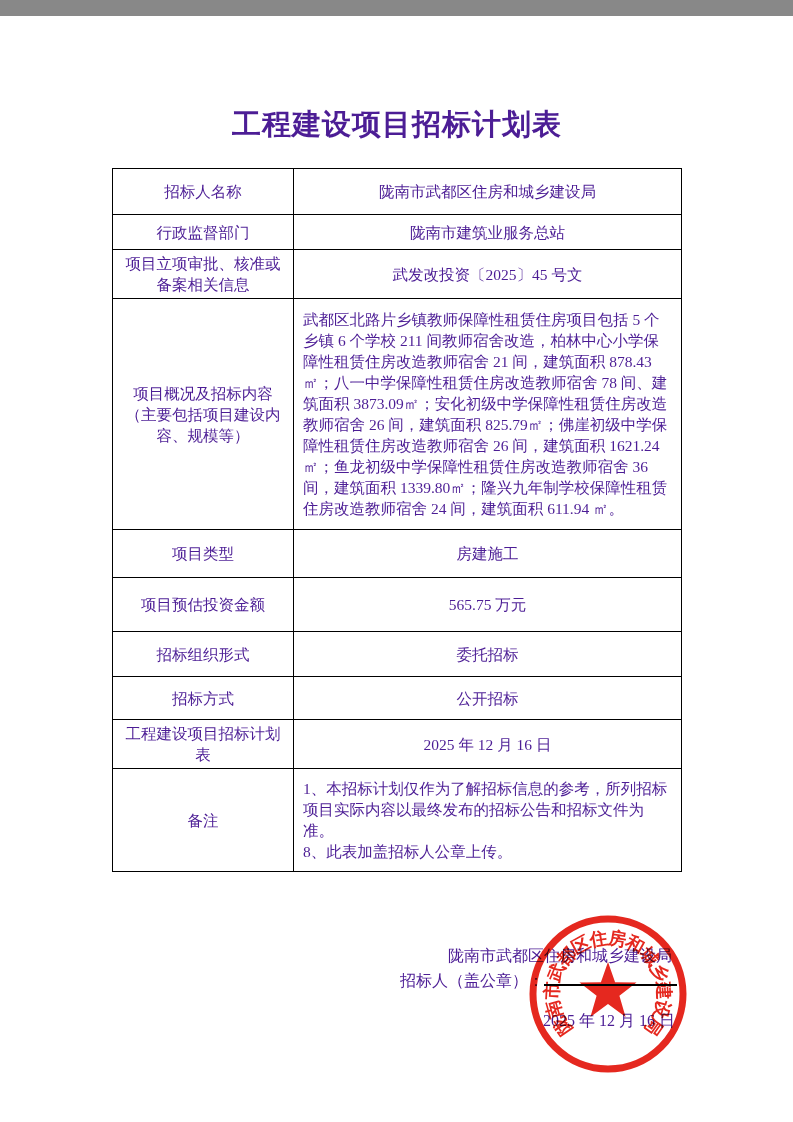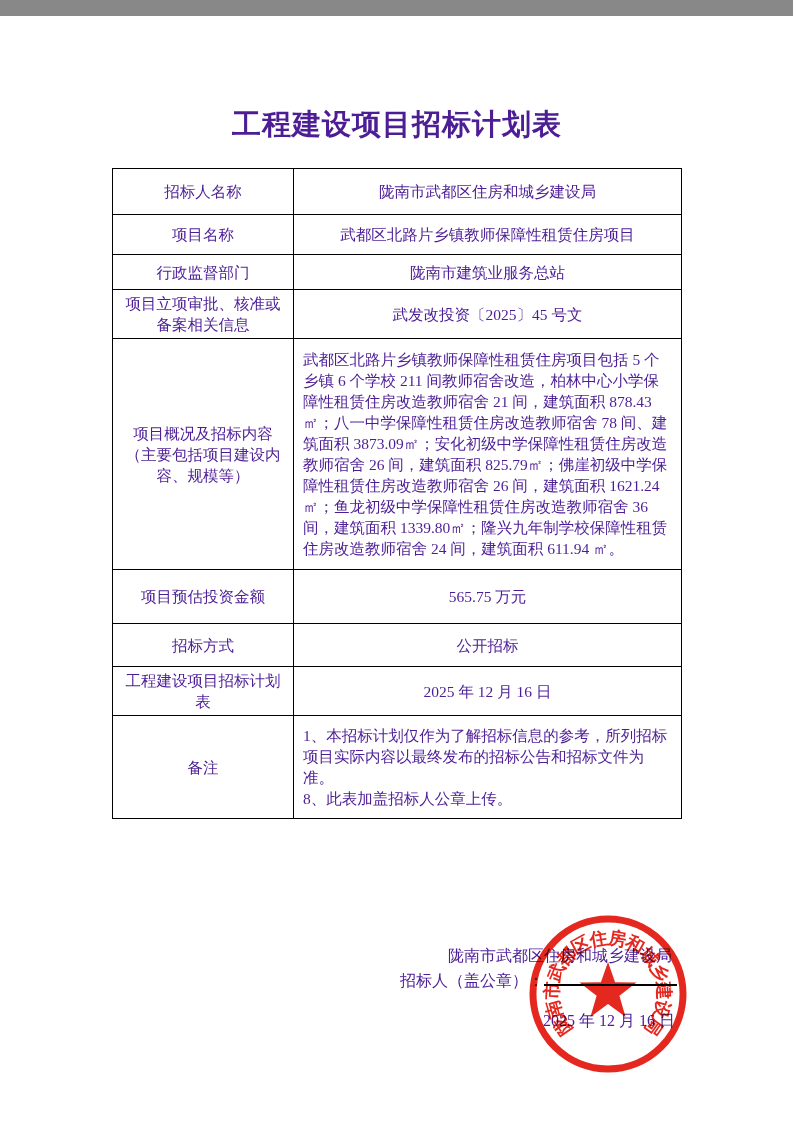--- a/index.html
+++ b/index.html
@@ -87,39 +87,43 @@
 <div class="page">
 
   <h1 class="title">工程建设项目招标计划表</h1>
 
   <table class="doc">
     <tbody>
       <tr style="height:46px">
         <td class="lbl">招标人名称</td>
         <td class="val">陇南市武都区住房和城乡建设局</td>
       </tr>
-      <tr style="height:40px">
-        <td class="lbl">项目名称</td>
-        <td class="val">武都区北路片乡镇教师保障性租赁住房项目</td>
-      </tr>
       <tr style="height:35px">
         <td class="lbl">行政监督部门</td>
         <td class="val">陇南市建筑业服务总站</td>
       </tr>
       <tr style="height:46px">
         <td class="lbl">项目立项审批、核准或备案相关信息</td>
         <td class="val">武发改投资〔2025〕45 号文</td>
       </tr>
       <tr style="height:231px">
         <td class="lbl">项目概况及招标内容（主要包括项目建设内容、规模等）</td>
         <td class="val left">武都区北路片乡镇教师保障性租赁住房项目包括 5 个乡镇 6 个学校 211 间教师宿舍改造，柏林中心小学保障性租赁住房改造教师宿舍 21 间，建筑面积 878.43㎡；八一中学保障性租赁住房改造教师宿舍 78 间、建筑面积 3873.09㎡；安化初级中学保障性租赁住房改造教师宿舍 26 间，建筑面积 825.79㎡；佛崖初级中学保障性租赁住房改造教师宿舍 26 间，建筑面积 1621.24㎡；鱼龙初级中学保障性租赁住房改造教师宿舍 36 间，建筑面积 1339.80㎡；隆兴九年制学校保障性租赁住房改造教师宿舍 24 间，建筑面积 611.94 ㎡。</td>
       </tr>
+      <tr style="height:48px">
+        <td class="lbl">项目类型</td>
+        <td class="val">房建施工</td>
+      </tr>
       <tr style="height:54px">
         <td class="lbl">项目预估投资金额</td>
         <td class="val">565.75 万元</td>
+      </tr>
+      <tr style="height:45px">
+        <td class="lbl">招标组织形式</td>
+        <td class="val">委托招标</td>
       </tr>
       <tr style="height:43px">
         <td class="lbl">招标方式</td>
         <td class="val">公开招标</td>
       </tr>
       <tr style="height:38px">
         <td class="lbl">工程建设项目招标计划表</td>
         <td class="val">2025 年 12 月 16 日</td>
       </tr>
       <tr style="height:103px">

